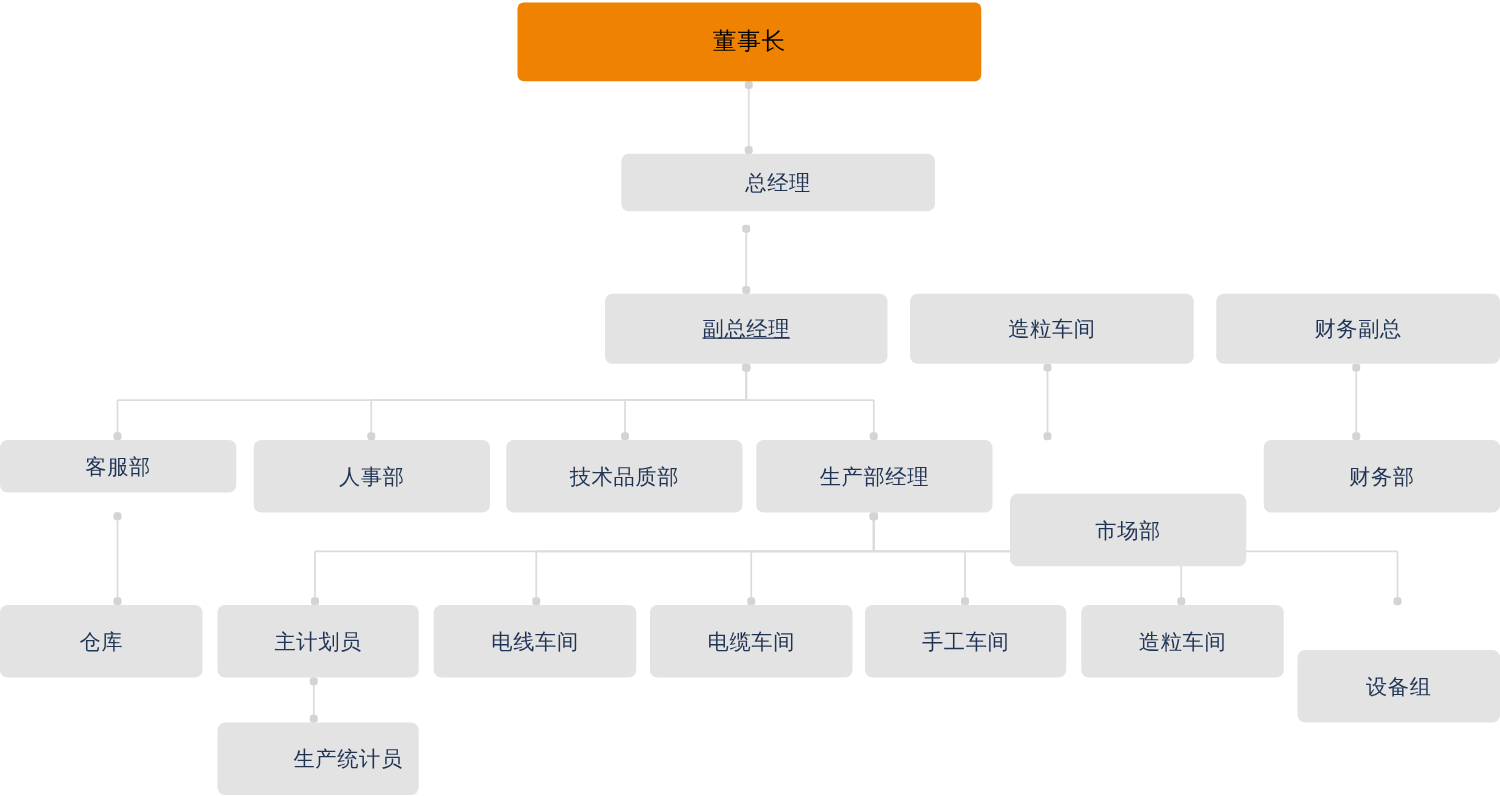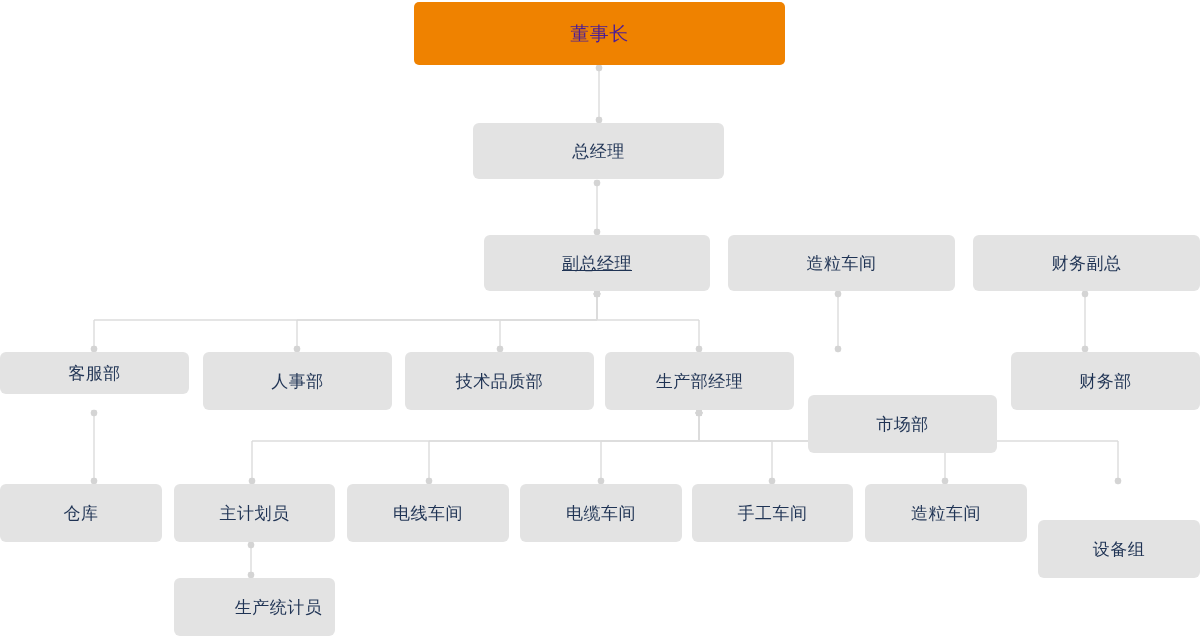--- a/index.html
+++ b/index.html
@@ -37,21 +37,21 @@
     background: #e3e3e3;
     color: #1f3354;
     font-size: 17px;
     letter-spacing: 0.5px;
     line-height: 1;
     white-space: nowrap;
     z-index: 2;
   }
   .node.root {
     background: #ef8200;
-    color: #4c1d95;
+    color: #000000;
     font-size: 19px;
     border-radius: 5px;
   }
   .node-label {
     display: block;
   }
 </style>
 </head>
 <body>
 
@@ -123,21 +123,21 @@
       <rect x="695.8" y="409.8" width="6.4" height="6.4" rx="2.4" fill="#d4d4d4"></rect>
       <rect x="1114.8" y="477.8" width="6.4" height="6.4" rx="2.4" fill="#d4d4d4"></rect>
       <line x1="251" y1="542" x2="251" y2="578" stroke="#dcdcdc" stroke-width="1.4"></line>
       <rect x="247.8" y="541.8" width="6.4" height="6.4" rx="2.4" fill="#d4d4d4"></rect>
       <rect x="247.8" y="571.8" width="6.4" height="6.4" rx="2.4" fill="#d4d4d4"></rect>
     </svg>
   <div id="node-layer">
       <div class="node root" style="left: 414px; top: 2px; width: 371px; height: 63px;">
         <span class="node-label">董事长</span>
       </div>
-      <div class="node" style="left: 473px; top: 123px; width: 251px; height: 56px;">
+      <div class="node" style="left: 497px; top: 123px; width: 251px; height: 46px;">
         <span class="node-label">总经理</span>
       </div>
       <div class="node" style="left: 484px; top: 235px; width: 226px; height: 56px; text-decoration: underline;">
         <span class="node-label">副总经理</span>
       </div>
       <div class="node" style="left: 728px; top: 235px; width: 227px; height: 56px;">
         <span class="node-label">造粒车间</span>
       </div>
       <div class="node" style="left: 973px; top: 235px; width: 227px; height: 56px;">
         <span class="node-label">财务副总</span>

